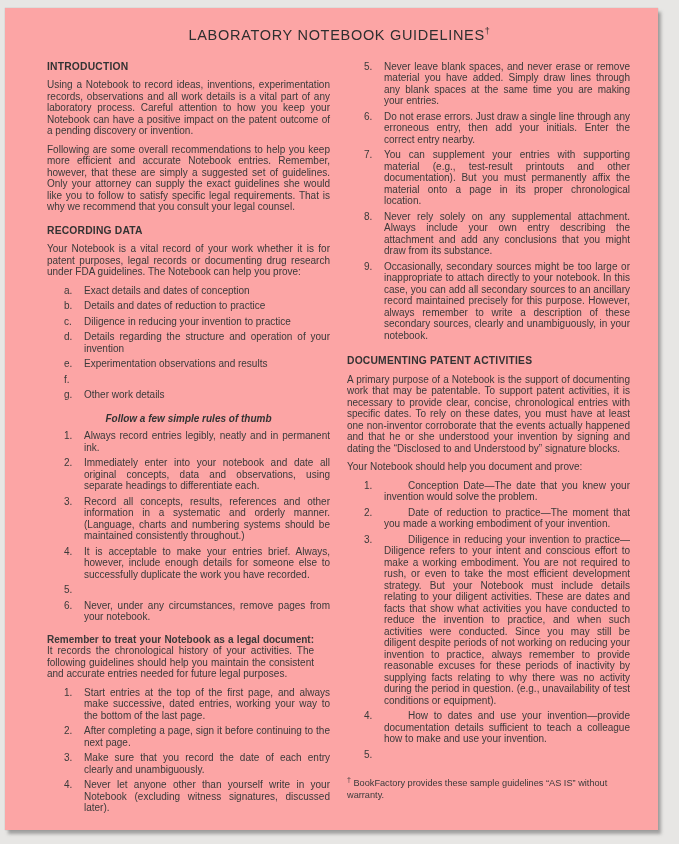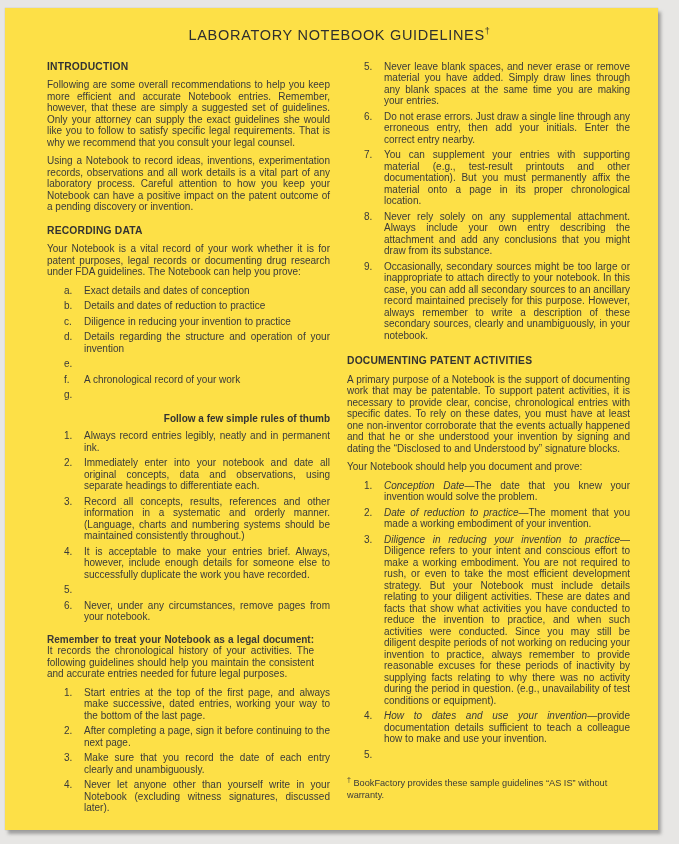--- a/index.html
+++ b/index.html
@@ -4,21 +4,21 @@
 <style>
   html,body{margin:0;padding:0;}
   body{
     width:679px;height:844px;position:relative;
     background:#e7e6e4;
     font-family:"Liberation Sans", sans-serif;
     -webkit-font-smoothing:antialiased;
   }
   .paper{
     position:absolute;left:5px;top:8px;width:653px;height:822px;
-    background:#fde047;
+    background:#fca5a5;
     box-shadow:3px 4px 3px rgba(105,105,105,0.55), 0 0 1px rgba(0,0,0,0.25);
     box-sizing:border-box;
     padding:18px 26px 0 42px;
     overflow:hidden;
   }
   .title{
     margin:0 0 18px 0;
     text-align:center;
     font-size:14.5px;
     font-weight:normal;
@@ -40,30 +40,31 @@
     font-weight:bold;
     letter-spacing:0.2px;
     margin:0 0 7px 0;
     text-align:left;
     color:#333;
   }
   h3.sub{
     font-size:10px;
     font-weight:bold;
     margin:12px 0 6px 0;
-    text-align:right;
+    text-align:center;
     color:#333;
+    font-style:italic;
   }
   .section{margin-top:12px;}
   .section:first-child{margin-top:0;}
   p.para{margin:0 0 7px 0;}
   .li{display:flex;margin:0 0 4px 0;padding-left:17px;}
   .li .mk{flex:0 0 20px;}
   .li .tx{flex:1;text-align:justify;}
-  .lead-italic{font-style:italic;}
+  .lead-italic{margin-left:24px;}
   .legal-lead{font-weight:bold;}
   p.legal{margin:11px 16px 7px 0;}
   .footnote{
     margin-top:14px;
     font-size:9.2px;
     color:#3a3a3a;
     text-align:left;
   }
   .footnote sup{font-size:7px;vertical-align:super;}
 </style>
@@ -73,22 +74,22 @@
 <div class="paper">
 
   <h1 class="title"><span>LABORATORY NOTEBOOK GUIDELINES</span><sup>†</sup></h1>
 
   <div class="cols">
 
     <div class="col">
 
       <div class="section">
         <h2 class="sec">INTRODUCTION</h2>
+        <p class="para">Using a Notebook to record ideas, inventions, experimentation records, observations and all work details is a vital part of any laboratory process. Careful attention to how you keep your Notebook can have a positive impact on the patent outcome of a pending discovery or invention.</p>
         <p class="para">Following are some overall recommendations to help you keep more efficient and accurate Notebook entries. Remember, however, that these are simply a suggested set of guidelines. Only your attorney can supply the exact guidelines she would like you to follow to satisfy specific legal requirements. That is why we recommend that you consult your legal counsel.</p>
-        <p class="para">Using a Notebook to record ideas, inventions, experimentation records, observations and all work details is a vital part of any laboratory process. Careful attention to how you keep your Notebook can have a positive impact on the patent outcome of a pending discovery or invention.</p>
       </div>
 
       <div class="section">
         <h2 class="sec">RECORDING DATA</h2>
         <p class="para">Your Notebook is a vital record of your work whether it is for patent purposes, legal records or documenting drug research under FDA guidelines. The Notebook can help you prove:</p>
 
         <div>
           <div class="li">
               <span class="mk">a.</span>
               <span class="tx">Exact details and dates of conception</span>
@@ -100,27 +101,28 @@
           <div class="li">
               <span class="mk">c.</span>
               <span class="tx">Diligence in reducing your invention to practice</span>
             </div>
           <div class="li">
               <span class="mk">d.</span>
               <span class="tx">Details regarding the structure and operation of your invention</span>
             </div>
           <div class="li">
               <span class="mk">e.</span>
+              <span class="tx">Experimentation observations and results</span>
             </div>
           <div class="li">
               <span class="mk">f.</span>
-              <span class="tx">A chronological record of your work</span>
             </div>
           <div class="li">
               <span class="mk">g.</span>
+              <span class="tx">Other work details</span>
             </div>
         </div>
 
         <h3 class="sub">Follow a few simple rules of thumb</h3>
 
         <div>
           <div class="li">
               <span class="mk">1.</span>
               <span class="tx">Always record entries legibly, neatly and in permanent ink.</span>
             </div>

